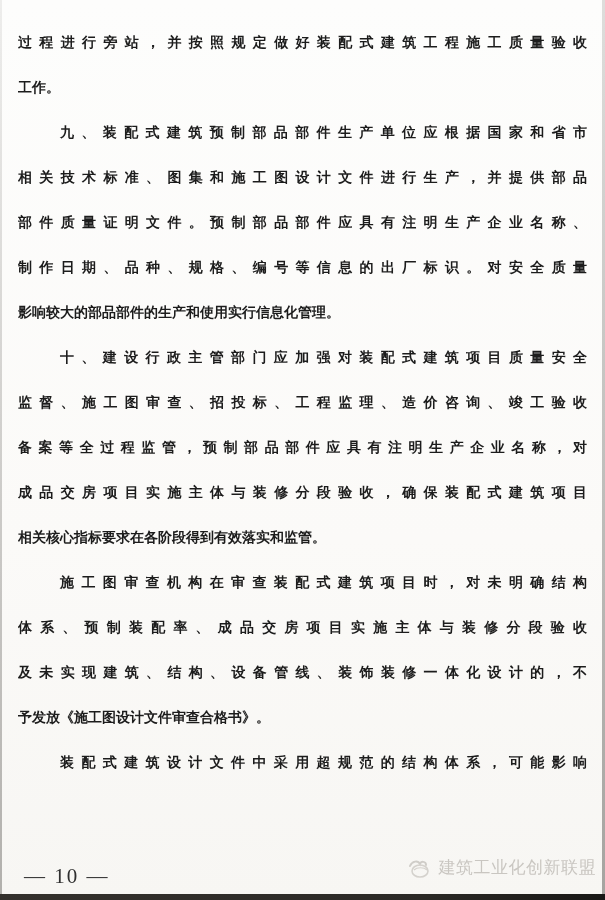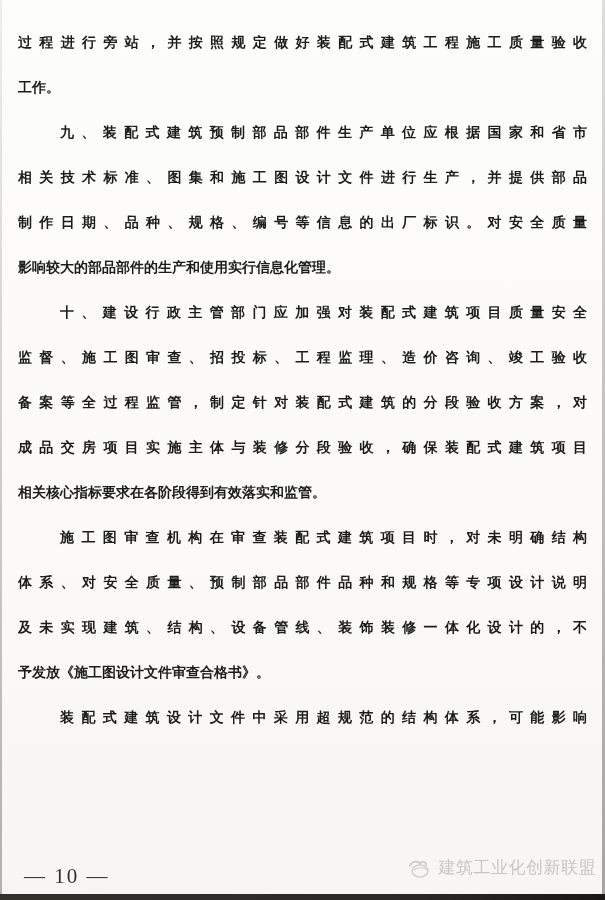--- a/index.html
+++ b/index.html
@@ -91,33 +91,34 @@
 <div class="page">
 
   <main class="content">
       <div class="paragraph">
         <div class="line">过程进行旁站，并按照规定做好装配式建筑工程施工质量验收</div>
         <div class="line last">工作。</div>
       </div>
       <div class="paragraph">
         <div class="line indent">九、装配式建筑预制部品部件生产单位应根据国家和省市</div>
         <div class="line">相关技术标准、图集和施工图设计文件进行生产，并提供部品</div>
+        <div class="line">部件质量证明文件。预制部品部件应具有注明生产企业名称、</div>
         <div class="line">制作日期、品种、规格、编号等信息的出厂标识。对安全质量</div>
         <div class="line last">影响较大的部品部件的生产和使用实行信息化管理。</div>
       </div>
       <div class="paragraph">
         <div class="line indent">十、建设行政主管部门应加强对装配式建筑项目质量安全</div>
         <div class="line">监督、施工图审查、招投标、工程监理、造价咨询、竣工验收</div>
-        <div class="line">备案等全过程监管，制定针对装配式建筑的分段验收方案，对</div>
+        <div class="line">备案等全过程监管，预制部品部件应具有注明生产企业名称，对</div>
         <div class="line">成品交房项目实施主体与装修分段验收，确保装配式建筑项目</div>
         <div class="line last">相关核心指标要求在各阶段得到有效落实和监管。</div>
       </div>
       <div class="paragraph">
         <div class="line indent">施工图审查机构在审查装配式建筑项目时，对未明确结构</div>
-        <div class="line">体系、对安全质量、预制部品部件品种和规格等专项设计说明</div>
+        <div class="line">体系、预制装配率、成品交房项目实施主体与装修分段验收</div>
         <div class="line">及未实现建筑、结构、设备管线、装饰装修一体化设计的，不</div>
         <div class="line last">予发放《施工图设计文件审查合格书》。</div>
       </div>
       <div class="paragraph">
         <div class="line indent">装配式建筑设计文件中采用超规范的结构体系，可能影响</div>
       </div>
     </main>
 
   <div class="page-number">— 10 —</div>
 

